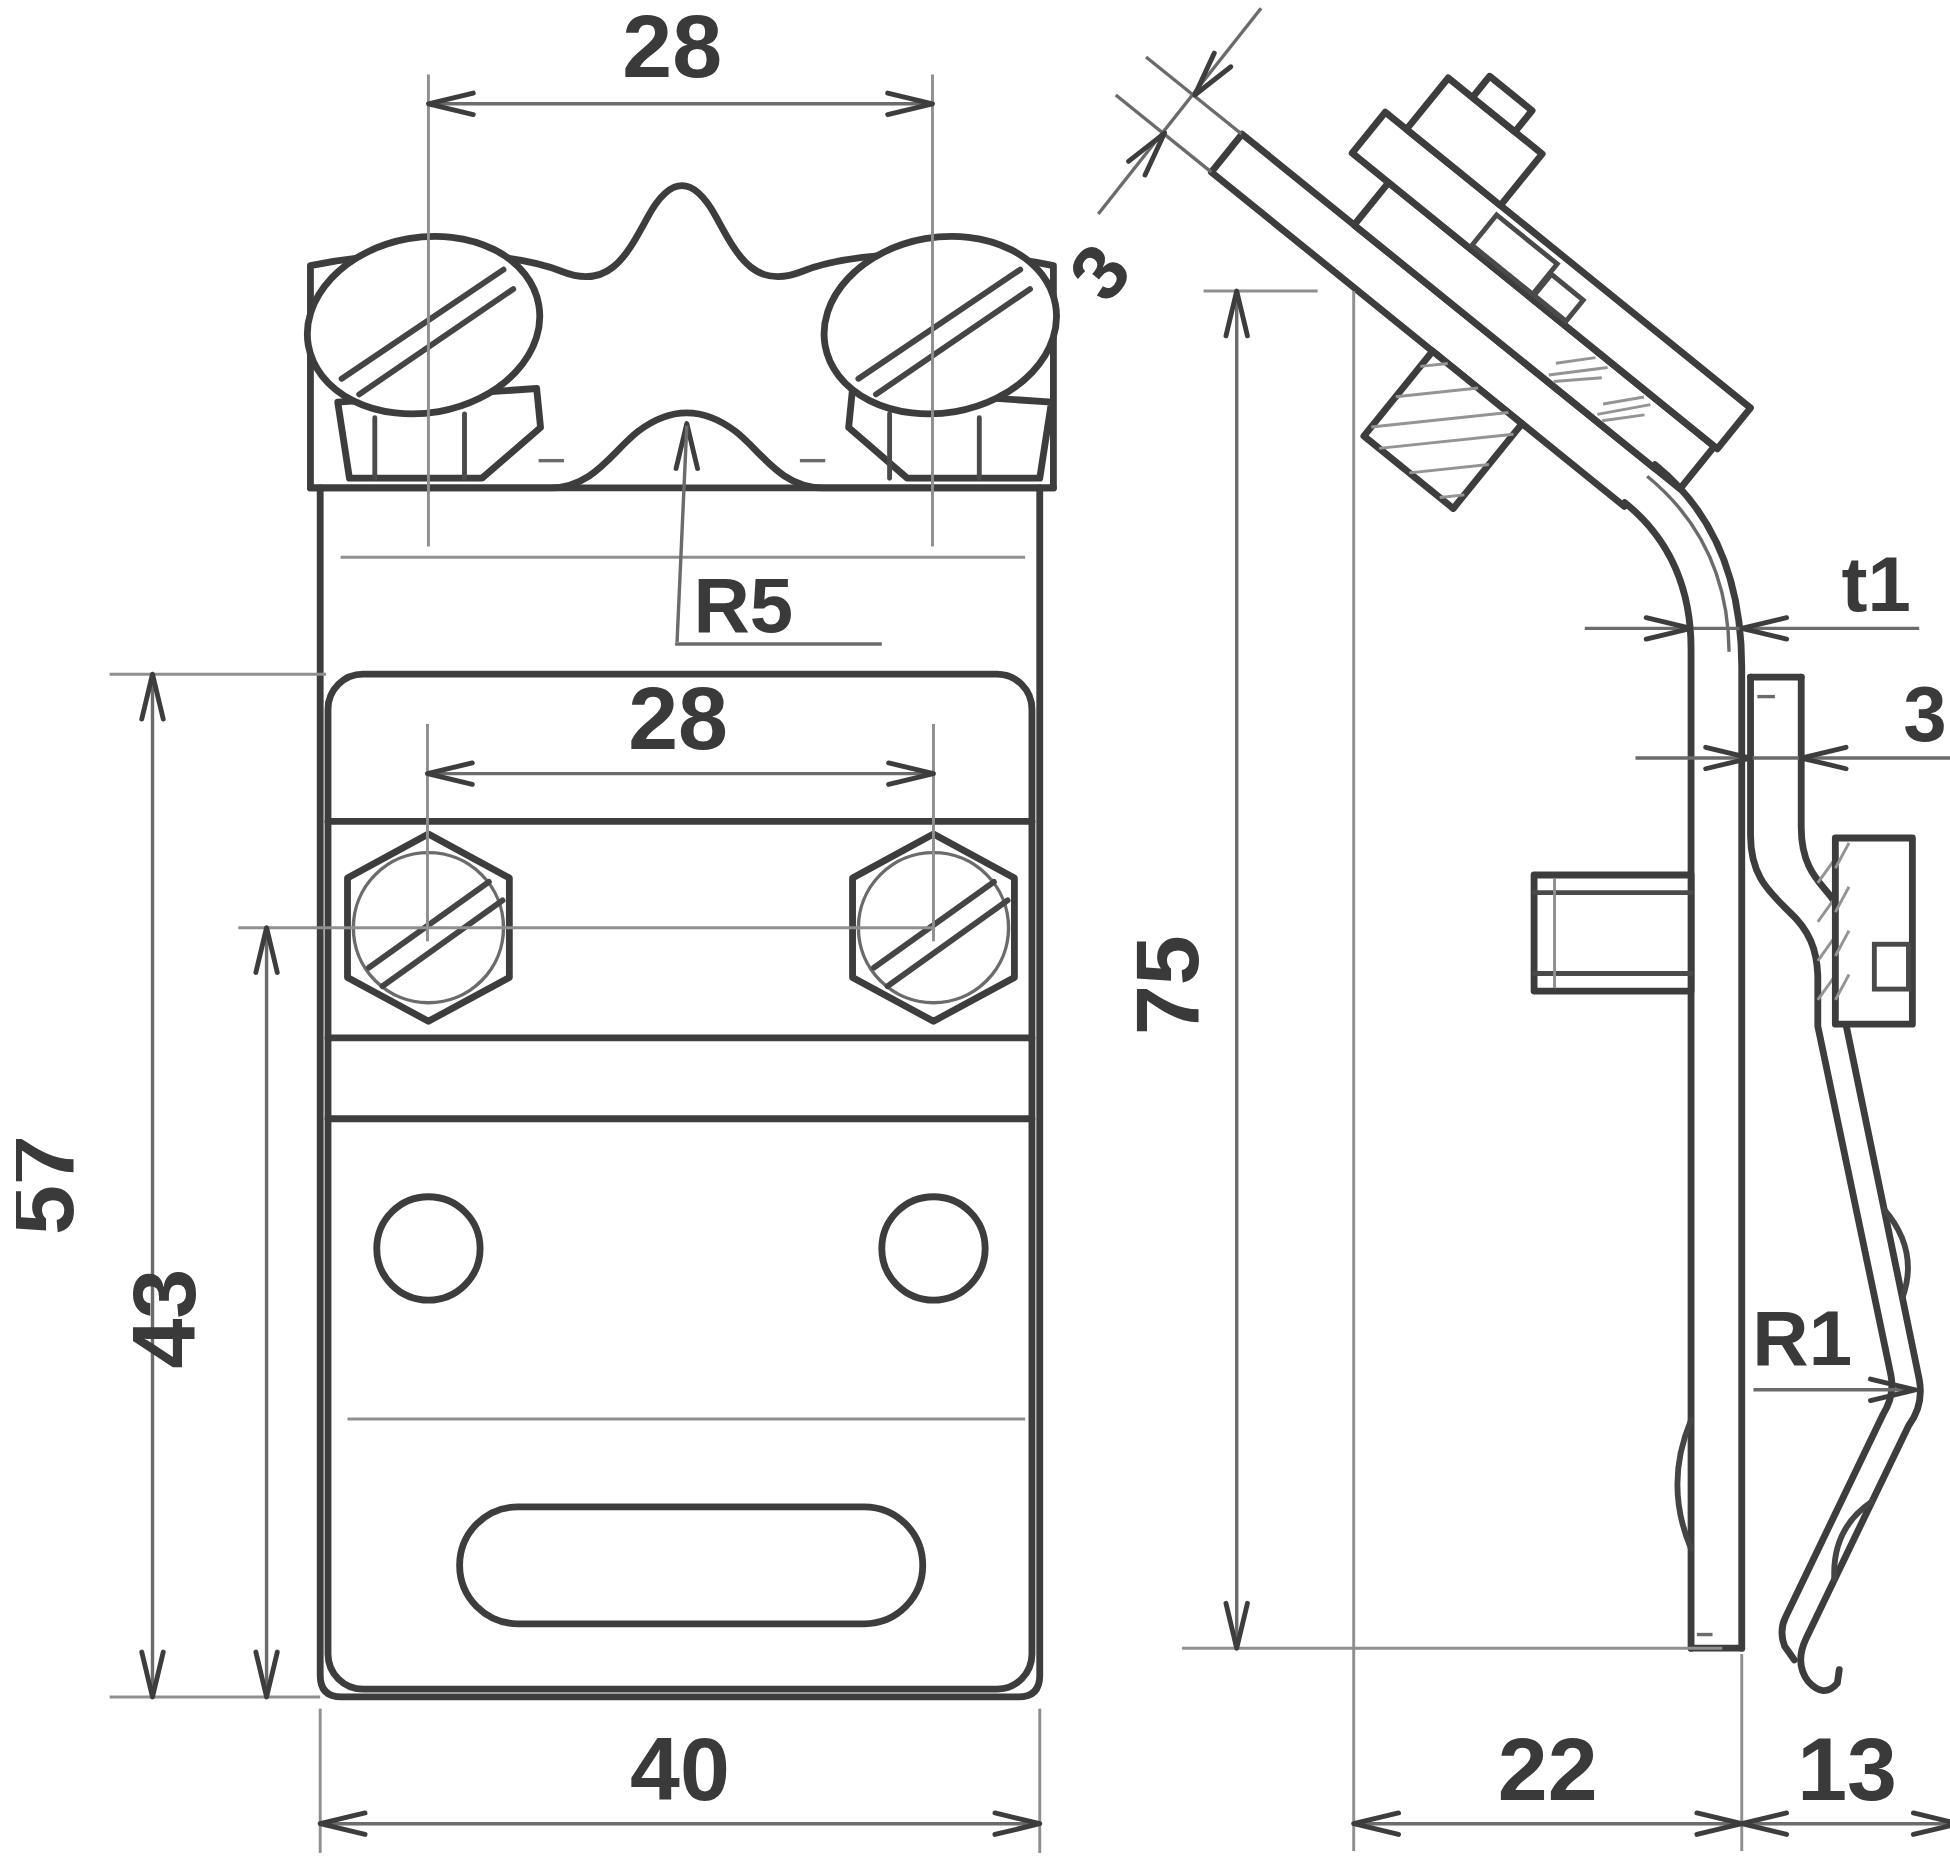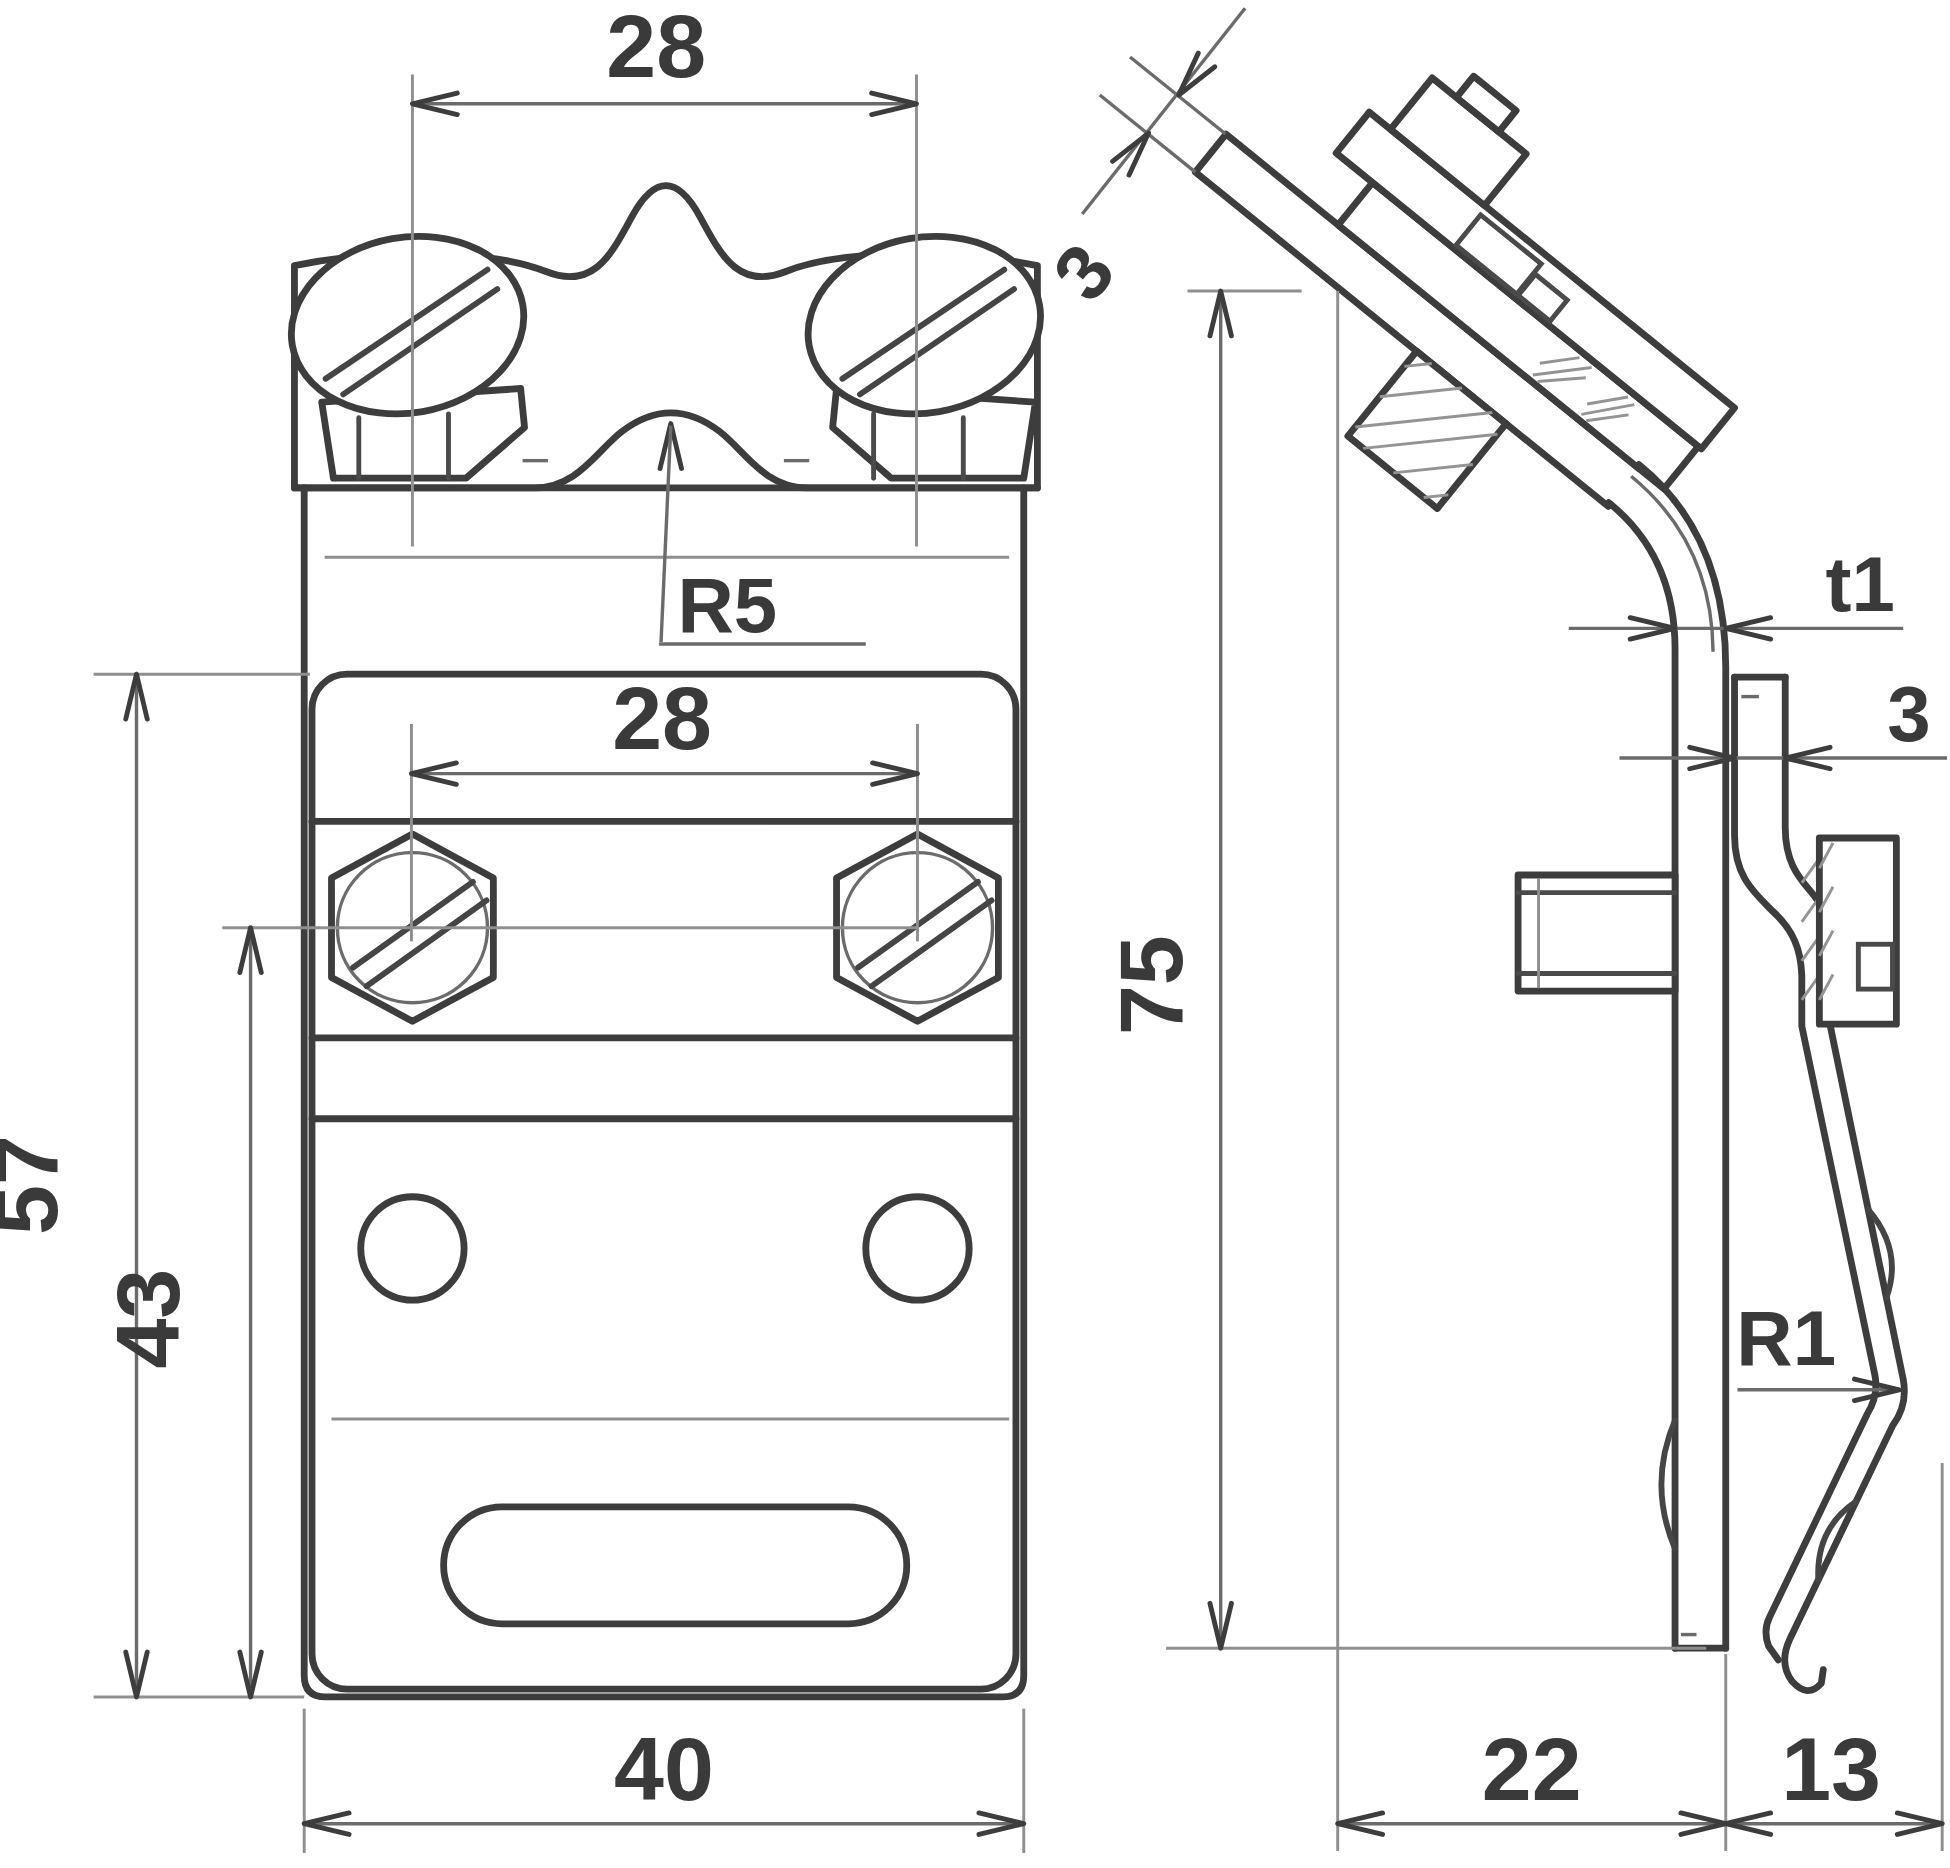--- a/index.html
+++ b/index.html
@@ -1,16 +1,16 @@
 <!DOCTYPE html>
 <html><head>
 <meta charset="utf-8">
 <style>
   html,body{margin:0;padding:0;background:#ffffff;}
-  #stage{width:1876px;height:1869px;background:#ffffff;position:relative;}
+  #stage{width:1876px;height:1869px;background:#ffffff;position:relative;padding-left:16px;}
   svg{display:block;}
   .boldl{stroke:#3d3d3d;stroke-width:7;fill:none;stroke-linecap:round;stroke-linejoin:round;}
   .boldf{stroke:#3d3d3d;stroke-width:7;fill:#ffffff;stroke-linecap:round;stroke-linejoin:round;}
   .med{stroke:#4a4a4a;stroke-width:5;fill:none;stroke-linecap:round;}
   .med6{stroke:#454545;stroke-width:6;fill:none;stroke-linecap:round;}
   .thin{stroke:#6b6b6b;stroke-width:3.5;fill:none;}
   .xthin{stroke:#8f8f8f;stroke-width:3;fill:none;}
   .hatch{stroke:#949494;stroke-width:3;fill:none;}
   .arrow{stroke:#3d3d3d;stroke-width:5;fill:none;stroke-linecap:round;stroke-linejoin:round;}
   text{font-family:"Liberation Sans","DejaVu Sans",sans-serif;fill:#3a3a3a;font-weight:600;}

